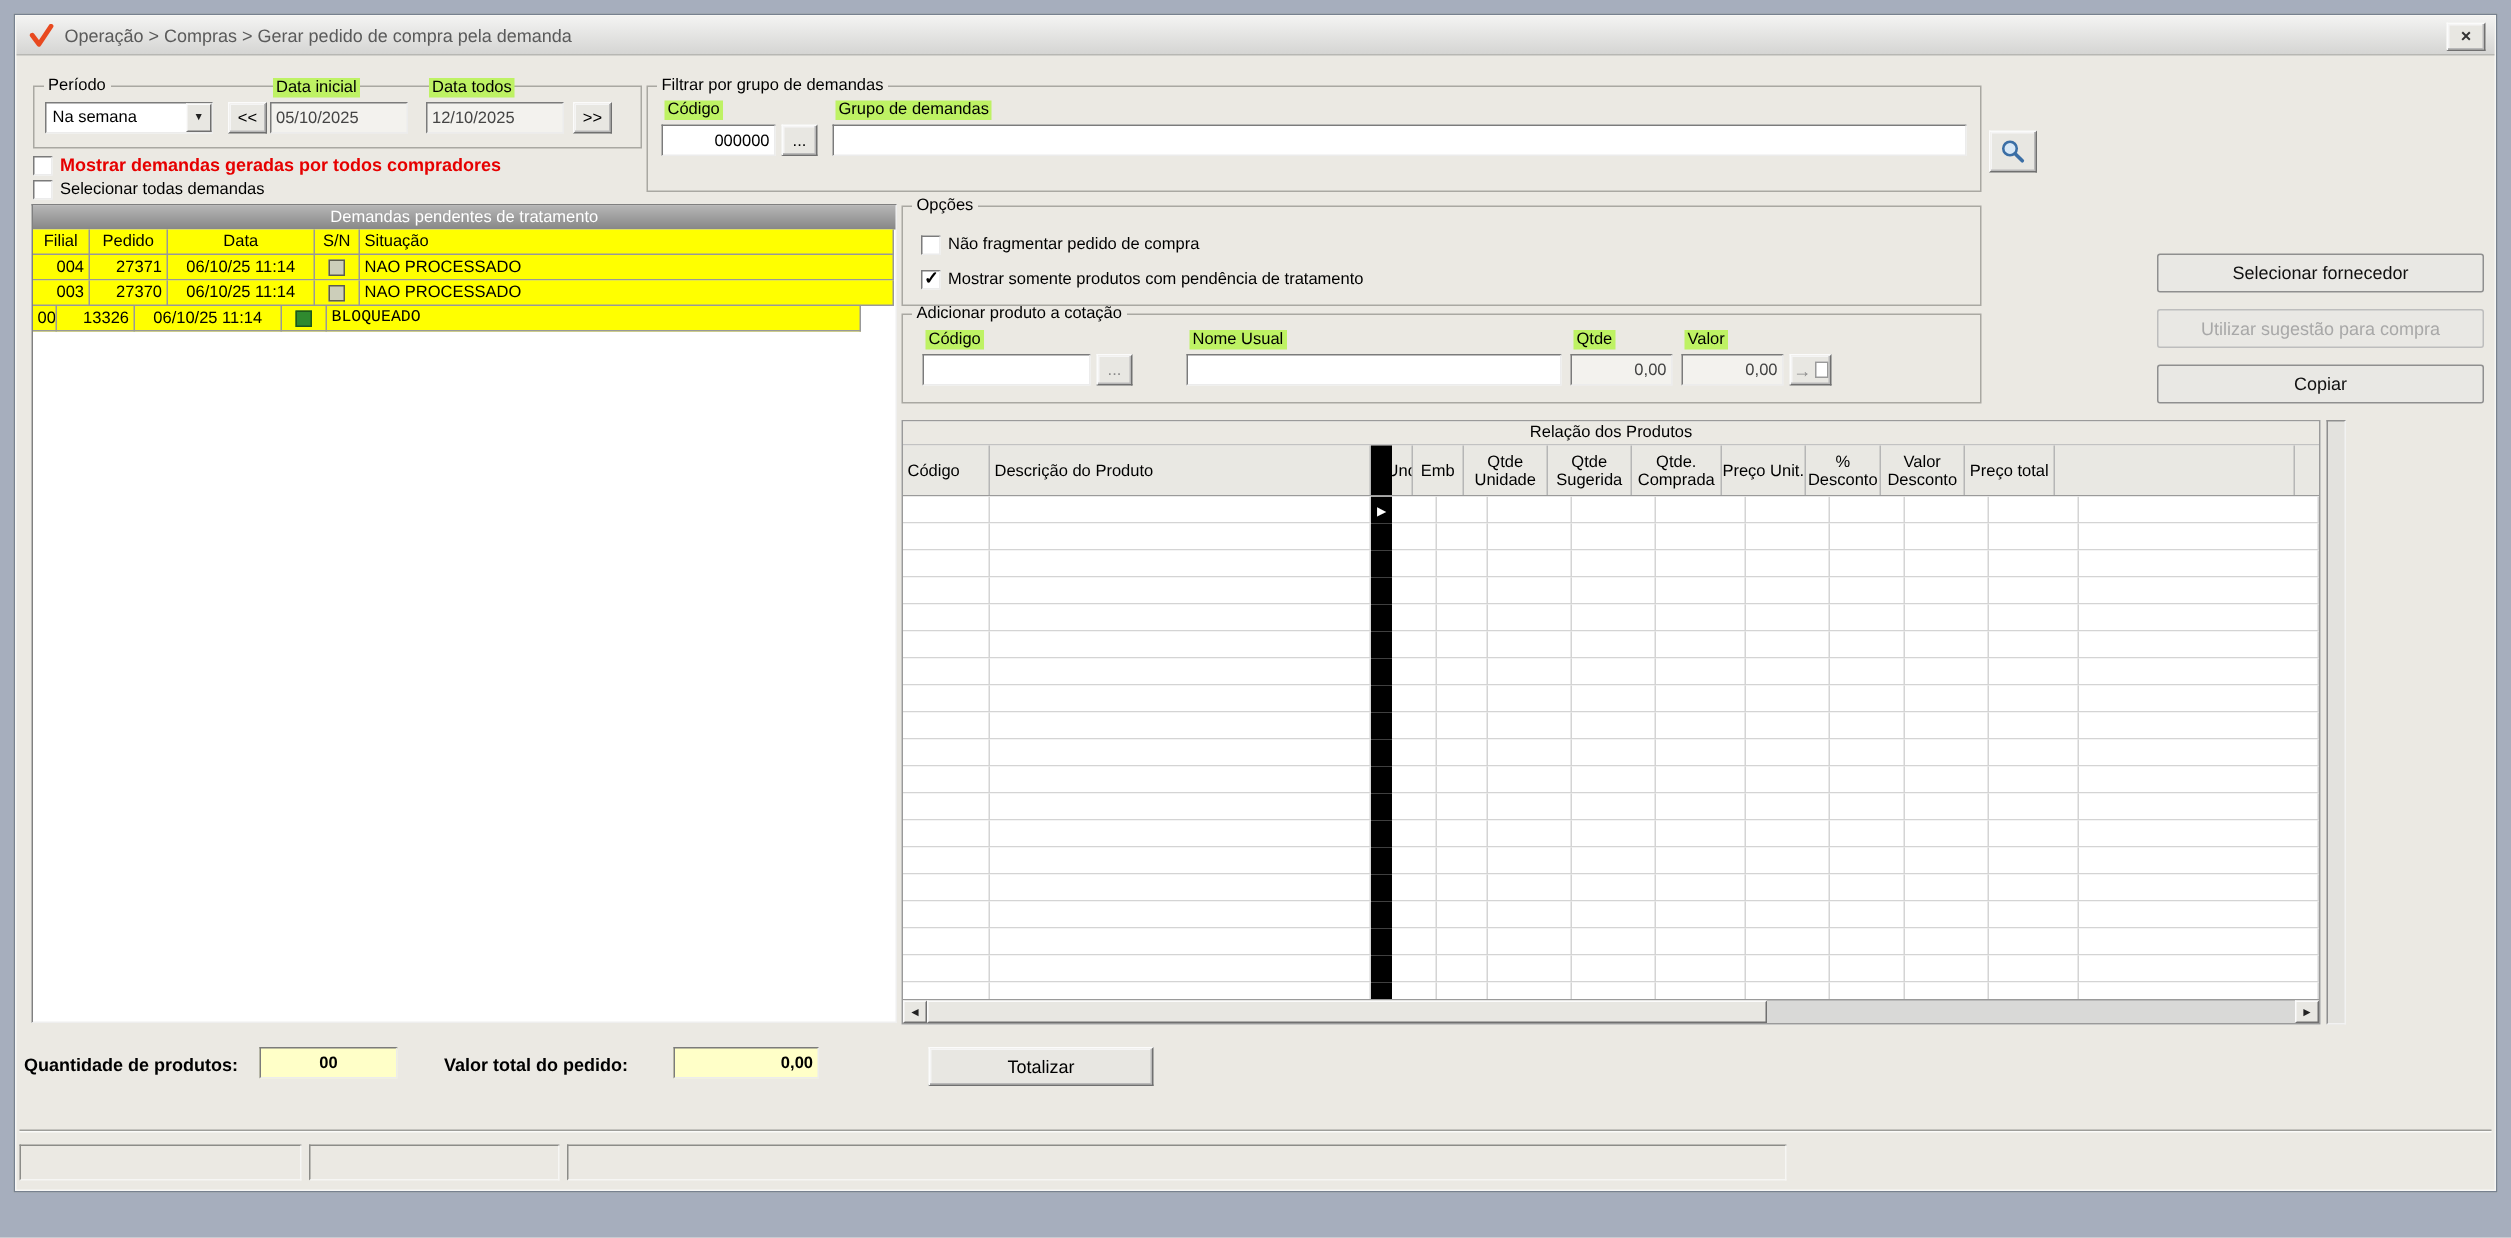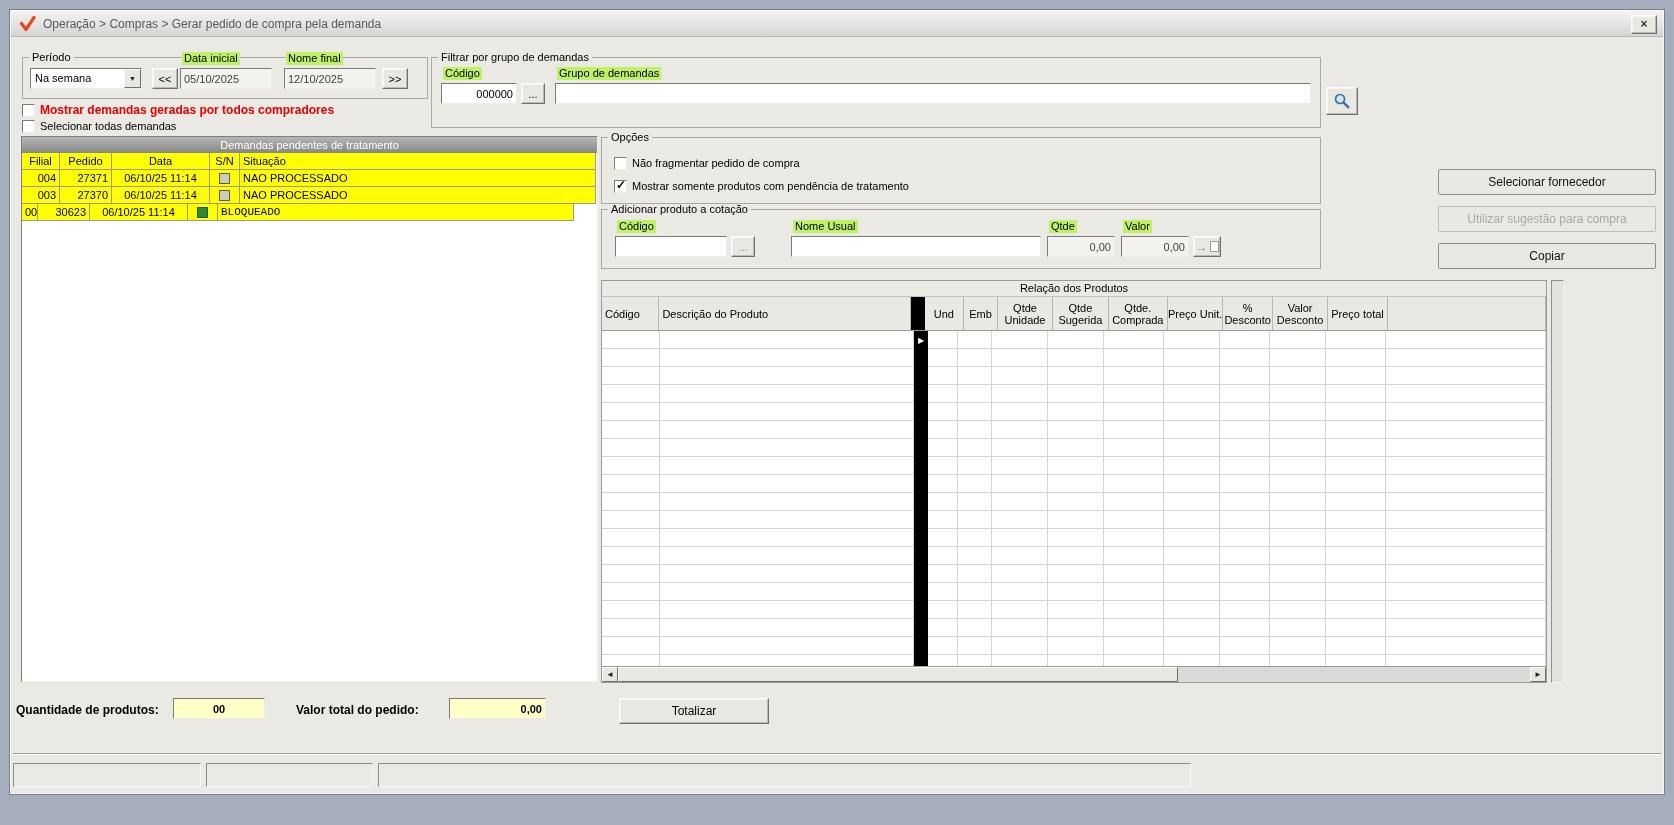--- a/index.html
+++ b/index.html
@@ -182,21 +182,21 @@
   </fieldset>
   <div class="combo" style="left:20px;top:58px;width:112px;height:21px">
     <span class="combo-text">Na semana</span>
     <span class="combo-arrow">▼</span>
   </div>
   <div class="btn3d" style="left:142px;top:58px;width:26px;height:21px">
     <span>&lt;&lt;</span>
   </div>
   <span class="flbl" style="left:172px;top:42px">Data inicial</span>
   <input class="tb grayed" style="left: 170px; top: 58px; width: 92px; height: 21px;" value="05/10/2025">
-  <span class="flbl" style="left:276px;top:42px">Nome final</span>
+  <span class="flbl" style="left:276px;top:42px">Data todos</span>
   <input class="tb grayed" style="left: 274px; top: 58px; width: 92px; height: 21px;" value="12/10/2025">
   <div class="btn3d" style="left:372px;top:58px;width:26px;height:21px">
     <span>&gt;&gt;</span>
   </div>
 
   <div class="cb" style="left:12px;top:93px">
     <span class="box"></span>
     <span class="cb-lbl red">Mostrar demandas geradas por todos compradores</span>
   </div>
   <div class="cb" style="left:12px;top:109px">
@@ -227,21 +227,21 @@
           <span class="dem-cell num" style="width: 38px;">003</span>
           <span class="dem-cell num" style="width: 52px;">27370</span>
           <span class="dem-cell ctr" style="width: 98px;">06/10/25 11:14</span>
           <span class="dem-cell sn" style="width: 30px;">
             <span class="sn-box"></span>
           </span>
           <span class="dem-cell" style="width: 356px;">NAO PROCESSADO</span>
         </div>
         <div class="dem-row">
           <span class="dem-cell num" style="width: 16px;">002</span>
-          <span class="dem-cell num" style="width: 52px;">30623</span>
+          <span class="dem-cell num" style="width: 52px;">13326</span>
           <span class="dem-cell ctr" style="width: 98px;">06/10/25 11:14</span>
           <span class="dem-cell sn" style="width: 30px;">
             <span class="sn-box green"></span>
           </span>
           <span class="dem-cell" style="width: 356px; font-family: Liberation Mono, monospace;">BLOQUEADO</span>
         </div>
       </div>
   </div>
 
   <span class="blbl" style="left:6px;top:693px">Quantidade de produtos:</span>
@@ -308,21 +308,21 @@
   <div class="flat" style="left:1428px;top:233px;width:218px;height:26px">
     <span>Copiar</span>
   </div>
 
   <div class="prod-wrap">
     <div class="prod-title">Relação dos Produtos</div>
     <div class="prod-header" id="prodHeader">
         <span class="ph-cell leftal" style="width: 58px;">Código</span>
         <span class="ph-cell leftal" style="width: 254px;">Descrição do Produto</span>
         <span class="ph-cell ind" style="width: 14px;"></span>
-        <span class="ph-cell" style="width: 40px;">Und</span>
+        <span class="ph-cell" style="width: 14px;">Und</span>
         <span class="ph-cell" style="width: 34px;">Emb</span>
         <span class="ph-cell" style="width: 56px;">Qtde
 Unidade</span>
         <span class="ph-cell" style="width: 56px;">Qtde
 Sugerida</span>
         <span class="ph-cell" style="width: 60px;">Qtde.
 Comprada</span>
         <span class="ph-cell" style="width: 56px;">Preço Unit.</span>
         <span class="ph-cell" style="width: 50px;">%
 Desconto</span>

